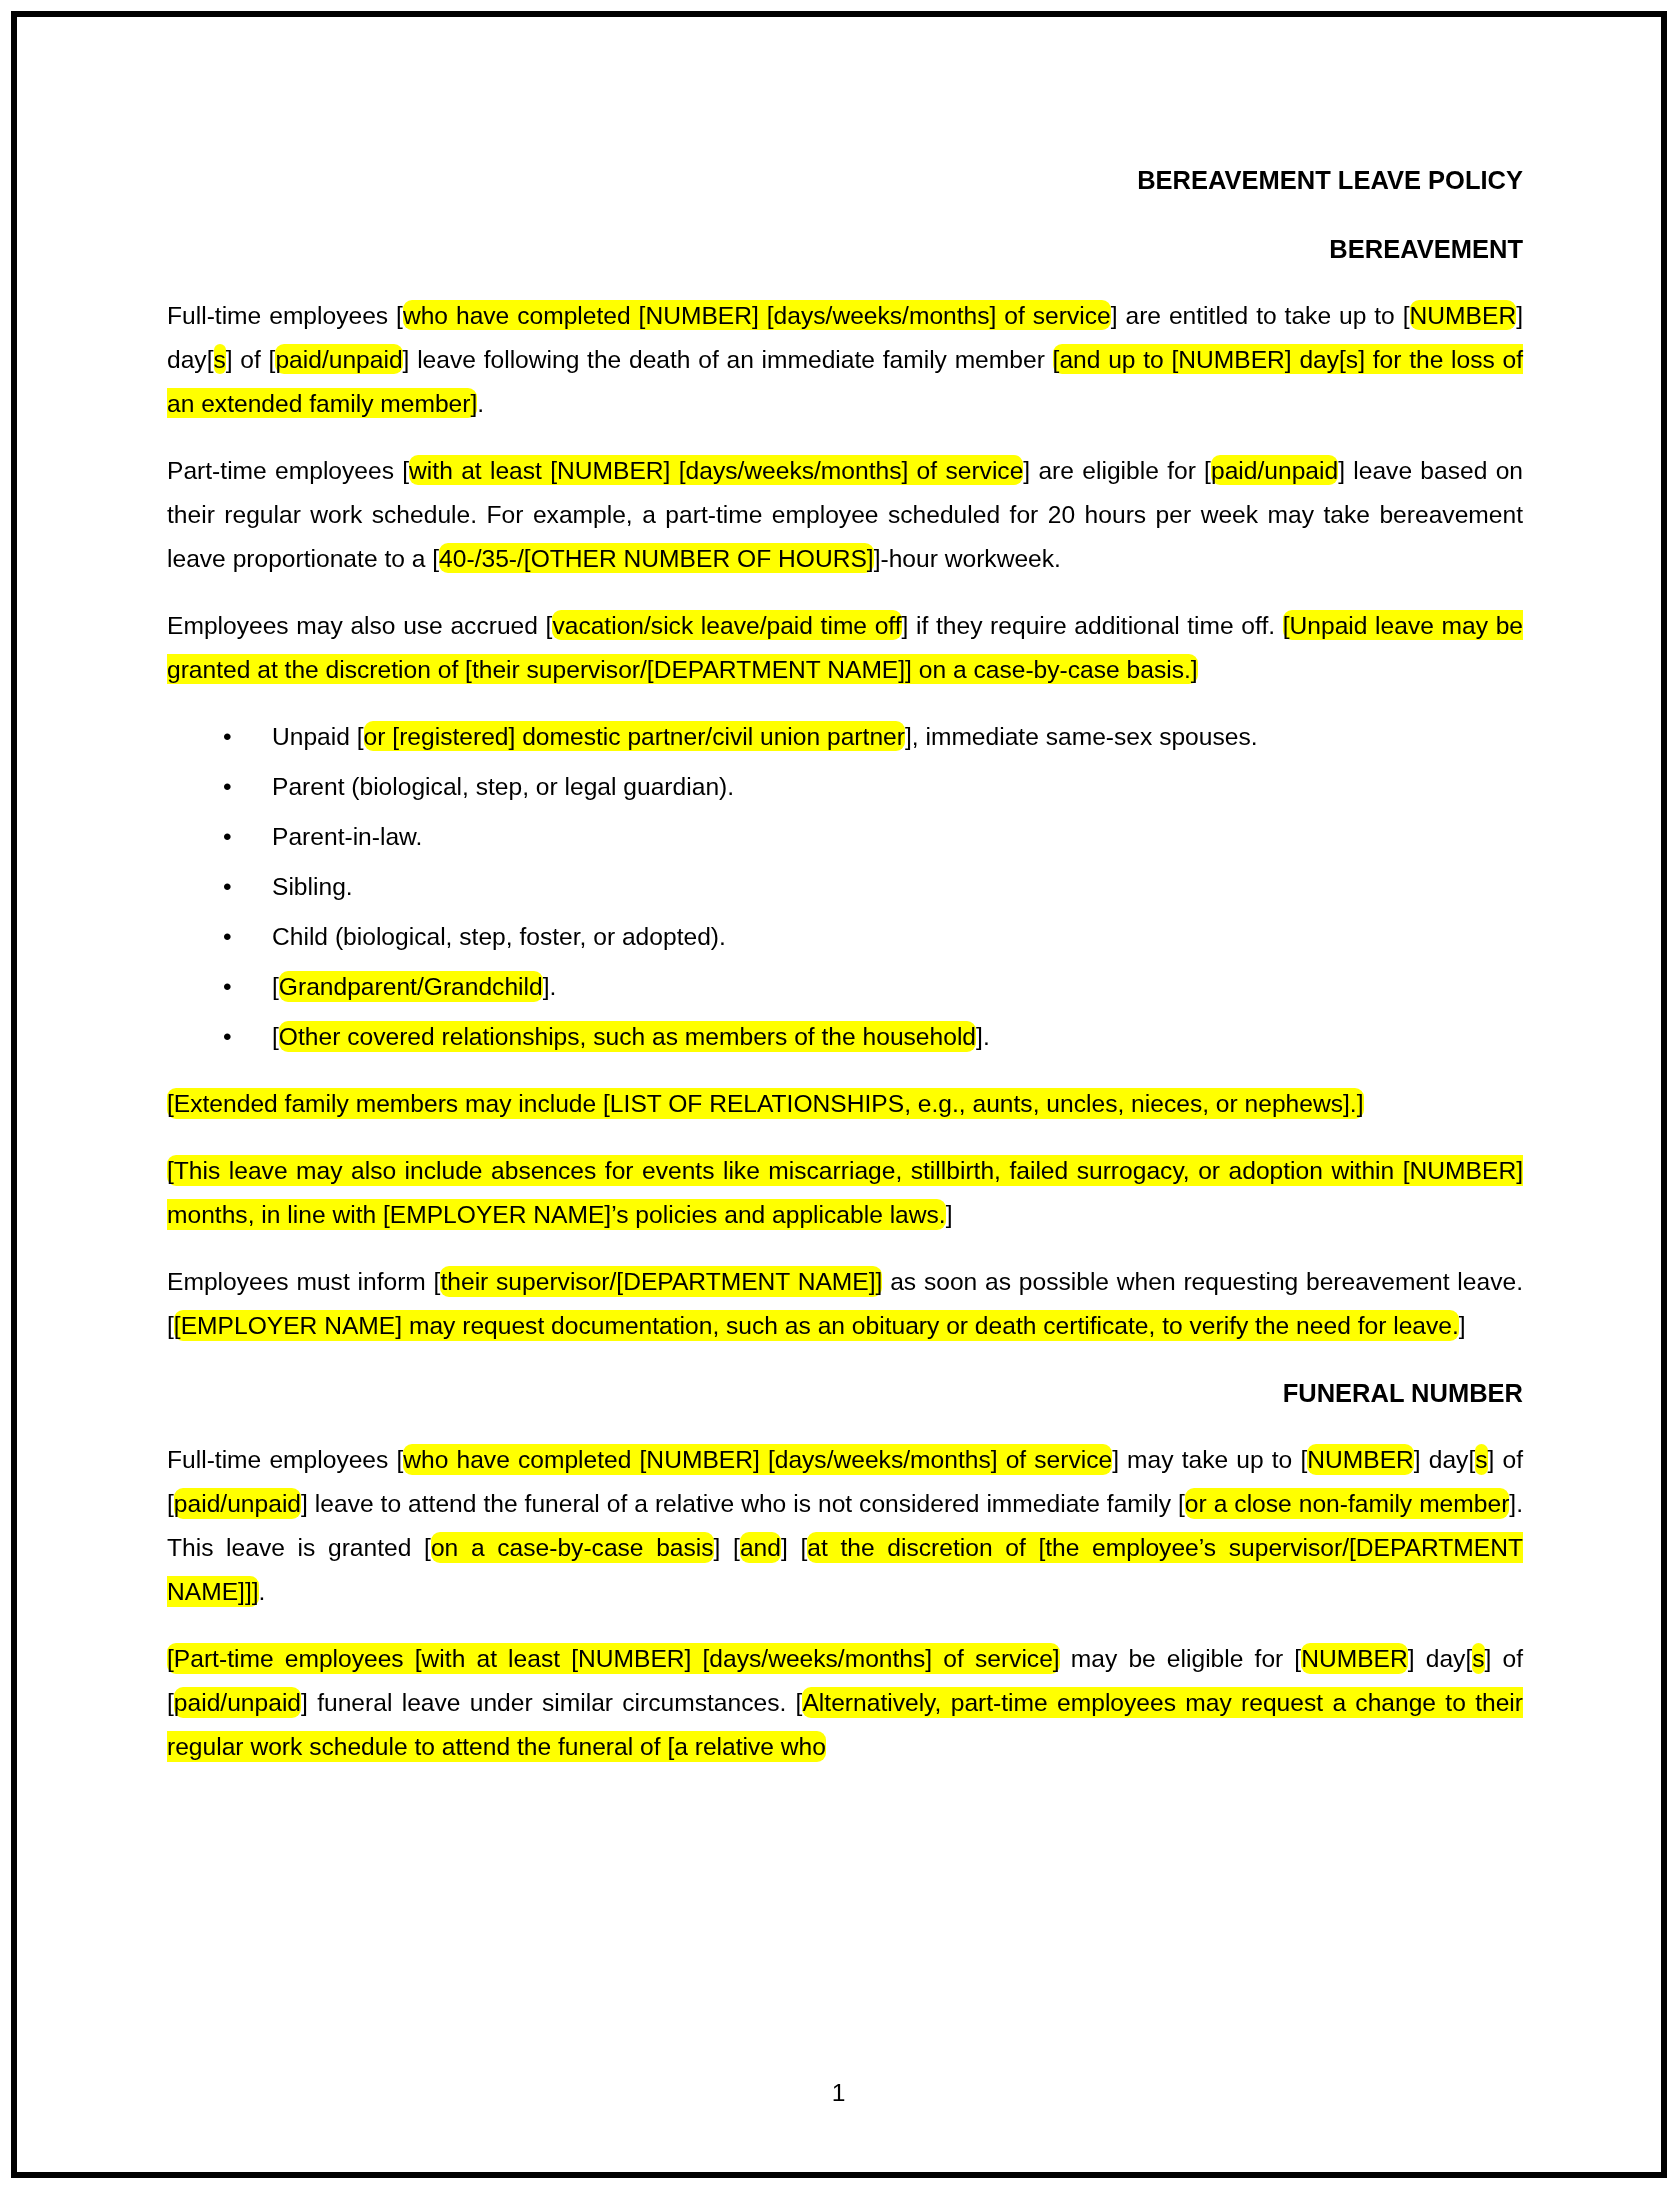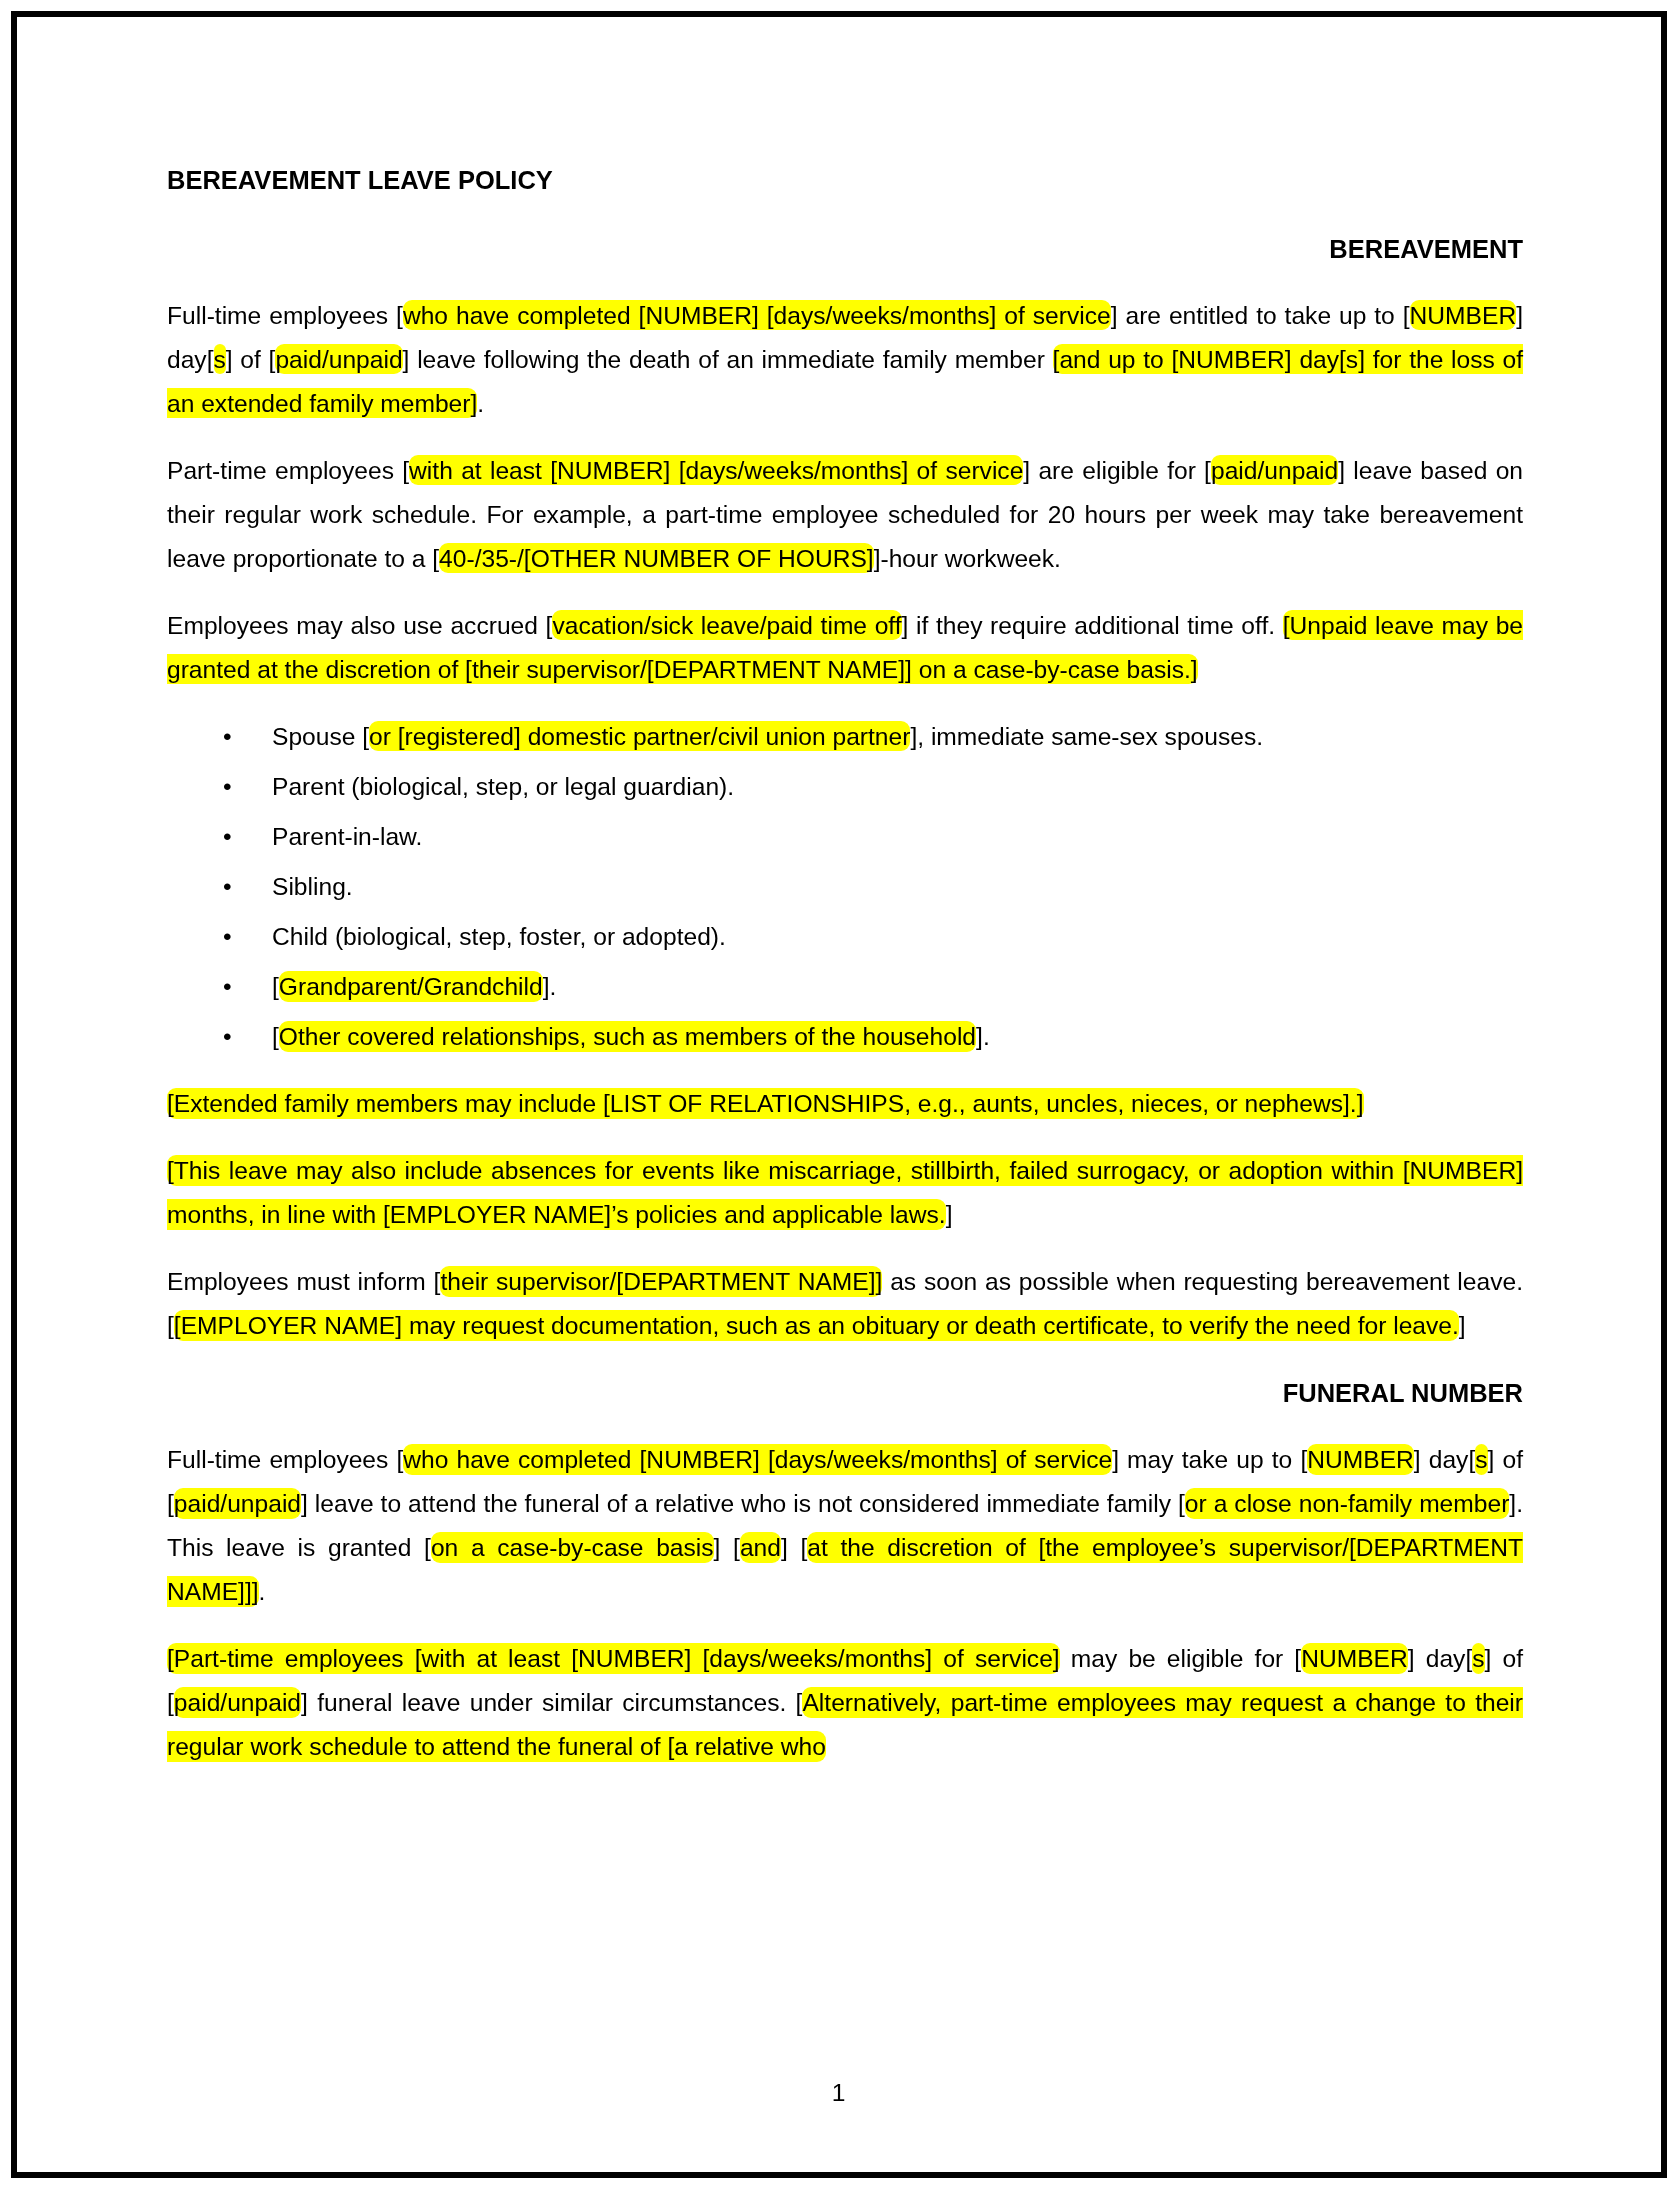--- a/index.html
+++ b/index.html
@@ -21,21 +21,21 @@
   }
   .content {
     position: absolute;
     top: 158px;
     left: 167px;
     right: 154px;
     font-size: 24.6px;
     line-height: 44px;
   }
   .doc-title {
-    text-align: left;
+    text-align: right;
     font-weight: bold;
     font-size: 25.5px;
     margin-bottom: 24.6px;
   }
   .content h2 {
     font-size: 25.5px;
     font-weight: bold;
     margin: 0 0 23px 0;
     text-align: right;
   }
@@ -80,21 +80,21 @@
 <div class="page">
   <div class="frame"></div>
   <div class="content">
     <div class="doc-title">BEREAVEMENT LEAVE POLICY</div>
     <div>
         <h2><span>BEREAVEMENT</span></h2>
         <p><span>Full-time employees [</span><span class="hl">who have completed [NUMBER] [days/weeks/months] of service</span><span>] are entitled to take up to [</span><span class="hl">NUMBER</span><span>] day[</span><span class="hl">s</span><span>] of [</span><span class="hl">paid/unpaid</span><span>] leave following the death of an immediate family member </span><span class="hl">[and up to [NUMBER] day[s] for the loss of an extended family member]</span><span>.</span></p>
         <p><span>Part-time employees [</span><span class="hl">with at least [NUMBER] [days/weeks/months] of service</span><span>] are eligible for [</span><span class="hl">paid/unpaid</span><span>] leave based on their regular work schedule. For example, a part-time employee scheduled for 20 hours per week may take bereavement leave proportionate to a [</span><span class="hl">40-/35-/[OTHER NUMBER OF HOURS]</span><span>]-hour workweek.</span></p>
         <p><span>Employees may also use accrued [</span><span class="hl">vacation/sick leave/paid time off</span><span>] if they require additional time off. </span><span class="hl">[Unpaid leave may be granted at the discretion of [their supervisor/[DEPARTMENT NAME]] on a case-by-case basis.]</span></p>
         <ul>
-          <li><span>Spouse [</span><span class="hl">or [registered] domestic partner/civil union partner</span><span>], immediate same-sex spouses.</span></li>
+          <li><span>Unpaid [</span><span class="hl">or [registered] domestic partner/civil union partner</span><span>], immediate same-sex spouses.</span></li>
           <li><span>Parent (biological, step, or legal guardian).</span></li>
           <li><span>Parent-in-law.</span></li>
           <li><span>Sibling.</span></li>
           <li><span>Child (biological, step, foster, or adopted).</span></li>
           <li><span>[</span><span class="hl">Grandparent/Grandchild</span><span>].</span></li>
           <li><span>[</span><span class="hl">Other covered relationships, such as members of the household</span><span>].</span></li>
         </ul>
         <p><span class="hl">[Extended family members may include [LIST OF RELATIONSHIPS, e.g., aunts, uncles, nieces, or nephews].]</span></p>
         <p><span class="hl">[This leave may also include absences for events like miscarriage, stillbirth, failed surrogacy, or adoption within [NUMBER] months, in line with [EMPLOYER NAME]’s policies and applicable laws.</span><span>]</span></p>
         <p><span>Employees must inform [</span><span class="hl">their supervisor/[DEPARTMENT NAME]]</span><span> as soon as possible when requesting bereavement leave. [</span><span class="hl">[EMPLOYER NAME] may request documentation, such as an obituary or death certificate, to verify the need for leave.</span><span>]</span></p>

